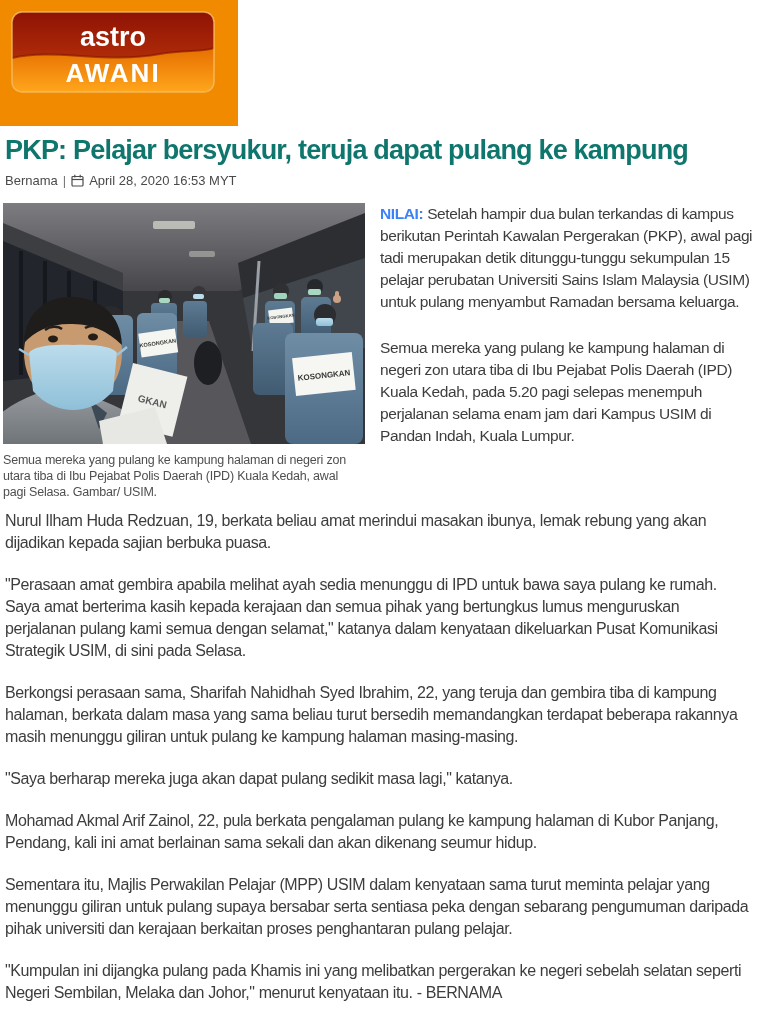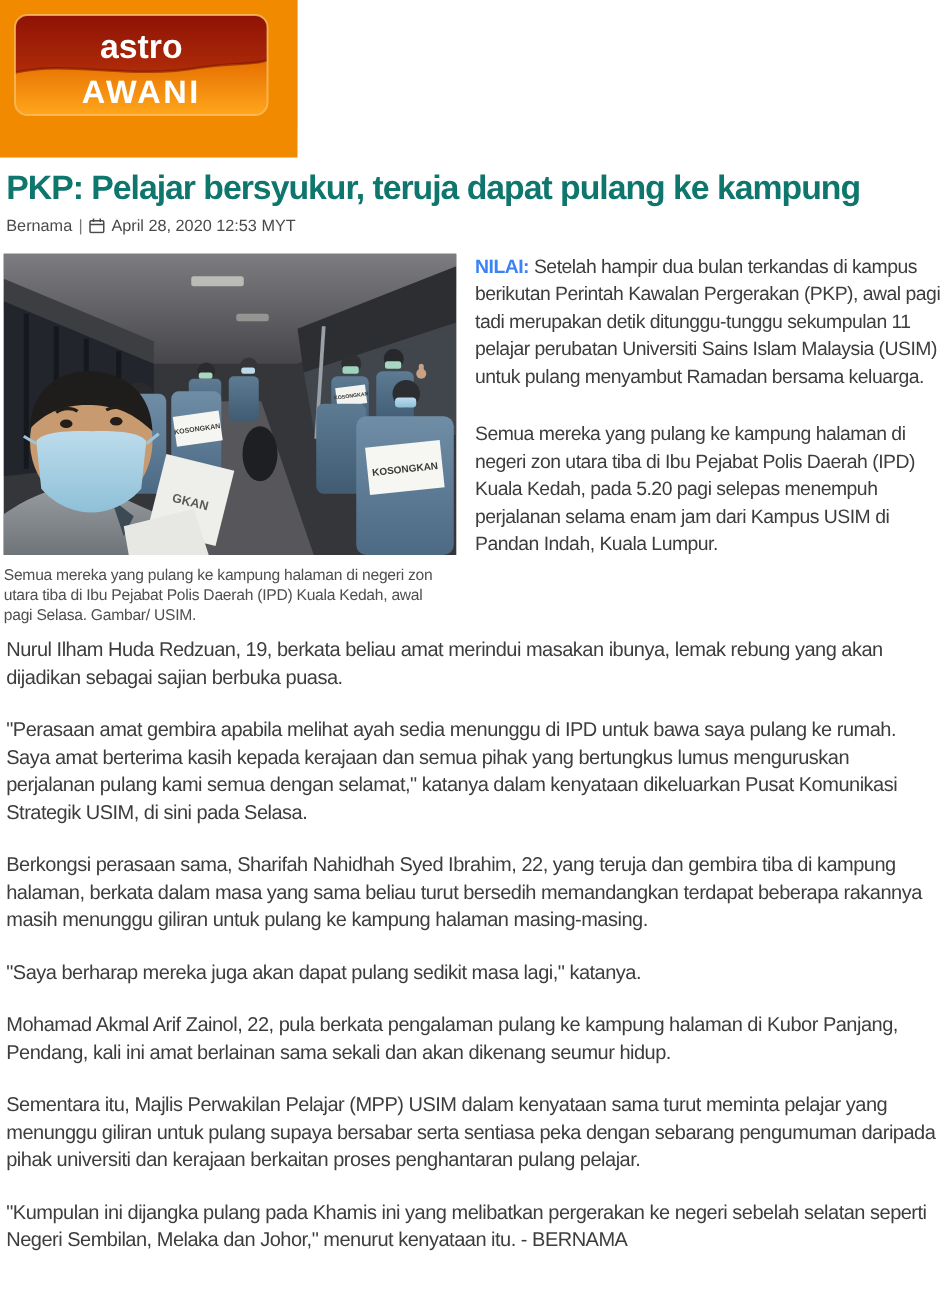--- a/index.html
+++ b/index.html
@@ -87,21 +87,21 @@
     <span>Bernama</span>
     <span class="sep">|</span>
     <span class="cal-icon">
       <svg width="13" height="13" viewBox="0 0 13 13">
         <rect x="1" y="2.5" width="11" height="9.5" rx="1" fill="none" stroke="#4a4a4a" stroke-width="1.2"></rect>
         <line x1="1" y1="5.5" x2="12" y2="5.5" stroke="#4a4a4a" stroke-width="1.2"></line>
         <line x1="3.8" y1="0.8" x2="3.8" y2="3.5" stroke="#4a4a4a" stroke-width="1.2"></line>
         <line x1="9.2" y1="0.8" x2="9.2" y2="3.5" stroke="#4a4a4a" stroke-width="1.2"></line>
       </svg>
     </span>
-    <span>April 28, 2020 12:53 MYT</span>
+    <span>April 28, 2020 16:53 MYT</span>
   </div>
 
   <div class="top-section">
 
     <figure class="photo-fig">
 
       <svg class="photo-svg" viewBox="0 0 362 241">
         <defs>
           <linearGradient id="gCeil" x1="0" y1="0" x2="0" y2="1">
             <stop offset="0" stop-color="#7d7d81"></stop>
@@ -194,27 +194,27 @@
           <rect x="122" y="166" width="56" height="62" fill="#eeeeea"></rect>
           <text x="150" y="202" text-anchor="middle" font-family="Liberation Sans, sans-serif" font-size="10" font-weight="bold" fill="#5a5a5a">GKAN</text>
         </g>
         <path d="M96,218 L152,204 L164,241 L100,241 Z" fill="#e7e7e3"></path>
       </svg>
 
       <figcaption class="photo-caption">Semua mereka yang pulang ke kampung halaman di negeri zon utara tiba di Ibu Pejabat Polis Daerah (IPD) Kuala Kedah, awal pagi Selasa. Gambar/ USIM.</figcaption>
     </figure>
 
     <div class="lead-col">
-      <p><b>NILAI:</b> <span>Setelah hampir dua bulan terkandas di kampus berikutan Perintah Kawalan Pergerakan (PKP), awal pagi tadi merupakan detik ditunggu-tunggu sekumpulan 11 pelajar perubatan Universiti Sains Islam Malaysia (USIM) untuk pulang menyambut Ramadan bersama keluarga.</span></p>
+      <p><b>NILAI:</b> <span>Setelah hampir dua bulan terkandas di kampus berikutan Perintah Kawalan Pergerakan (PKP), awal pagi tadi merupakan detik ditunggu-tunggu sekumpulan 15 pelajar perubatan Universiti Sains Islam Malaysia (USIM) untuk pulang menyambut Ramadan bersama keluarga.</span></p>
       <p>Semua mereka yang pulang ke kampung halaman di negeri zon utara tiba di Ibu Pejabat Polis Daerah (IPD) Kuala Kedah, pada 5.20 pagi selepas menempuh perjalanan selama enam jam dari Kampus USIM di Pandan Indah, Kuala Lumpur.</p>
     </div>
   </div>
 
   <div class="body-col">
-    <p>Nurul Ilham Huda Redzuan, 19, berkata beliau amat merindui masakan ibunya, lemak rebung yang akan dijadikan sebagai sajian berbuka puasa.</p>
+    <p>Nurul Ilham Huda Redzuan, 19, berkata beliau amat merindui masakan ibunya, lemak rebung yang akan dijadikan kepada sajian berbuka puasa.</p>
     <p>"Perasaan amat gembira apabila melihat ayah sedia menunggu di IPD untuk bawa saya pulang ke rumah. Saya amat berterima kasih kepada kerajaan dan semua pihak yang bertungkus lumus menguruskan perjalanan pulang kami semua dengan selamat," katanya dalam kenyataan dikeluarkan Pusat Komunikasi Strategik USIM, di sini pada Selasa.</p>
     <p>Berkongsi perasaan sama, Sharifah Nahidhah Syed Ibrahim, 22, yang teruja dan gembira tiba di kampung halaman, berkata dalam masa yang sama beliau turut bersedih memandangkan terdapat beberapa rakannya masih menunggu giliran untuk pulang ke kampung halaman masing-masing.</p>
     <p>"Saya berharap mereka juga akan dapat pulang sedikit masa lagi," katanya.</p>
     <p>Mohamad Akmal Arif Zainol, 22, pula berkata pengalaman pulang ke kampung halaman di Kubor Panjang, Pendang, kali ini amat berlainan sama sekali dan akan dikenang seumur hidup.</p>
     <p>Sementara itu, Majlis Perwakilan Pelajar (MPP) USIM dalam kenyataan sama turut meminta pelajar yang menunggu giliran untuk pulang supaya bersabar serta sentiasa peka dengan sebarang pengumuman daripada pihak universiti dan kerajaan berkaitan proses penghantaran pulang pelajar.</p>
     <p>"Kumpulan ini dijangka pulang pada Khamis ini yang melibatkan pergerakan ke negeri sebelah selatan seperti Negeri Sembilan, Melaka dan Johor," menurut kenyataan itu. - BERNAMA</p>
   </div>
 
 </div>
 

